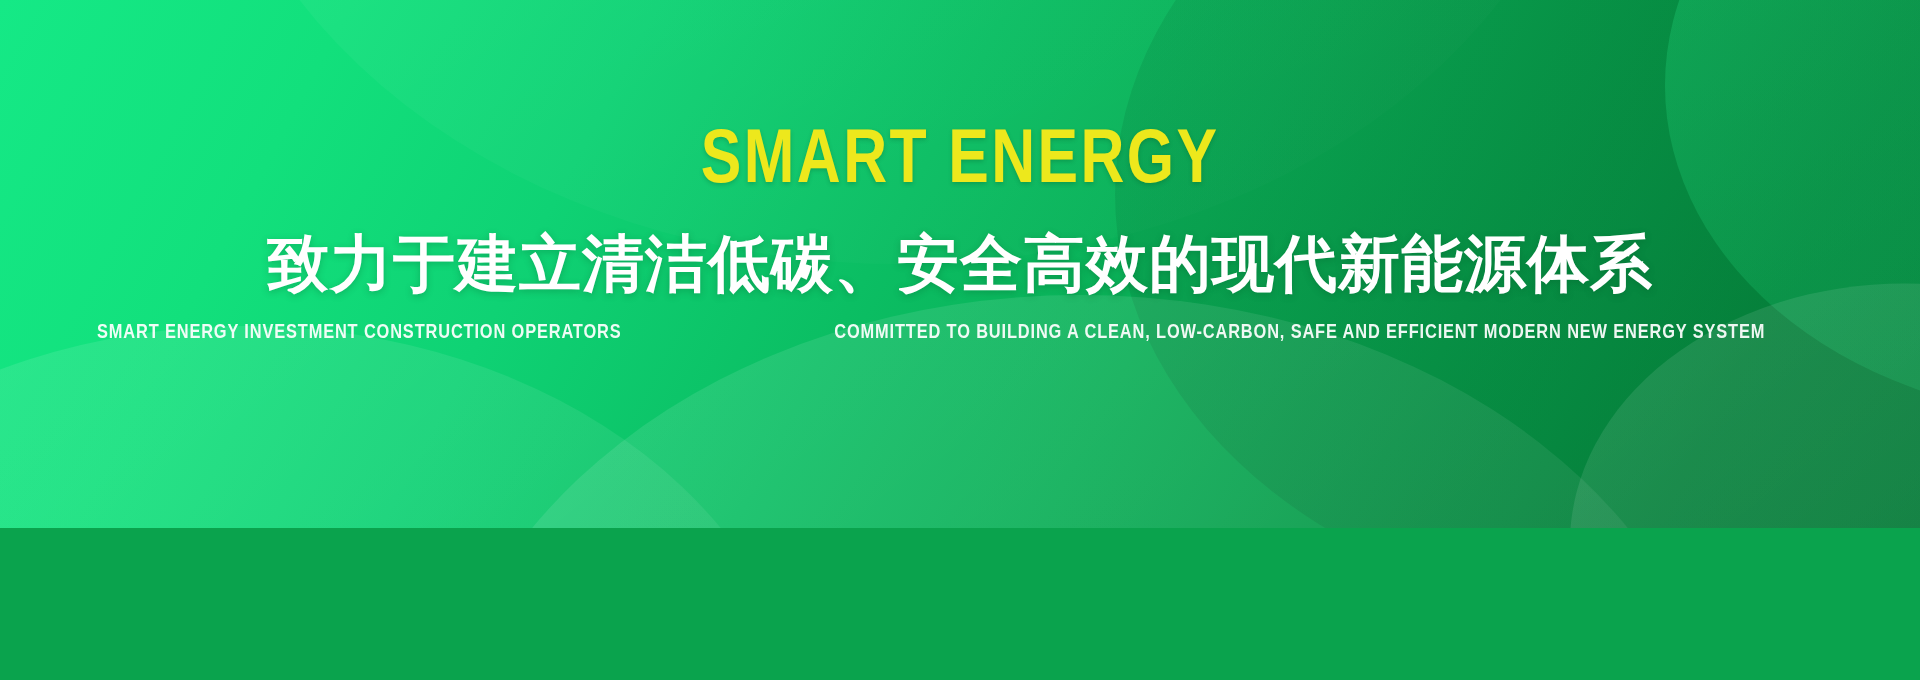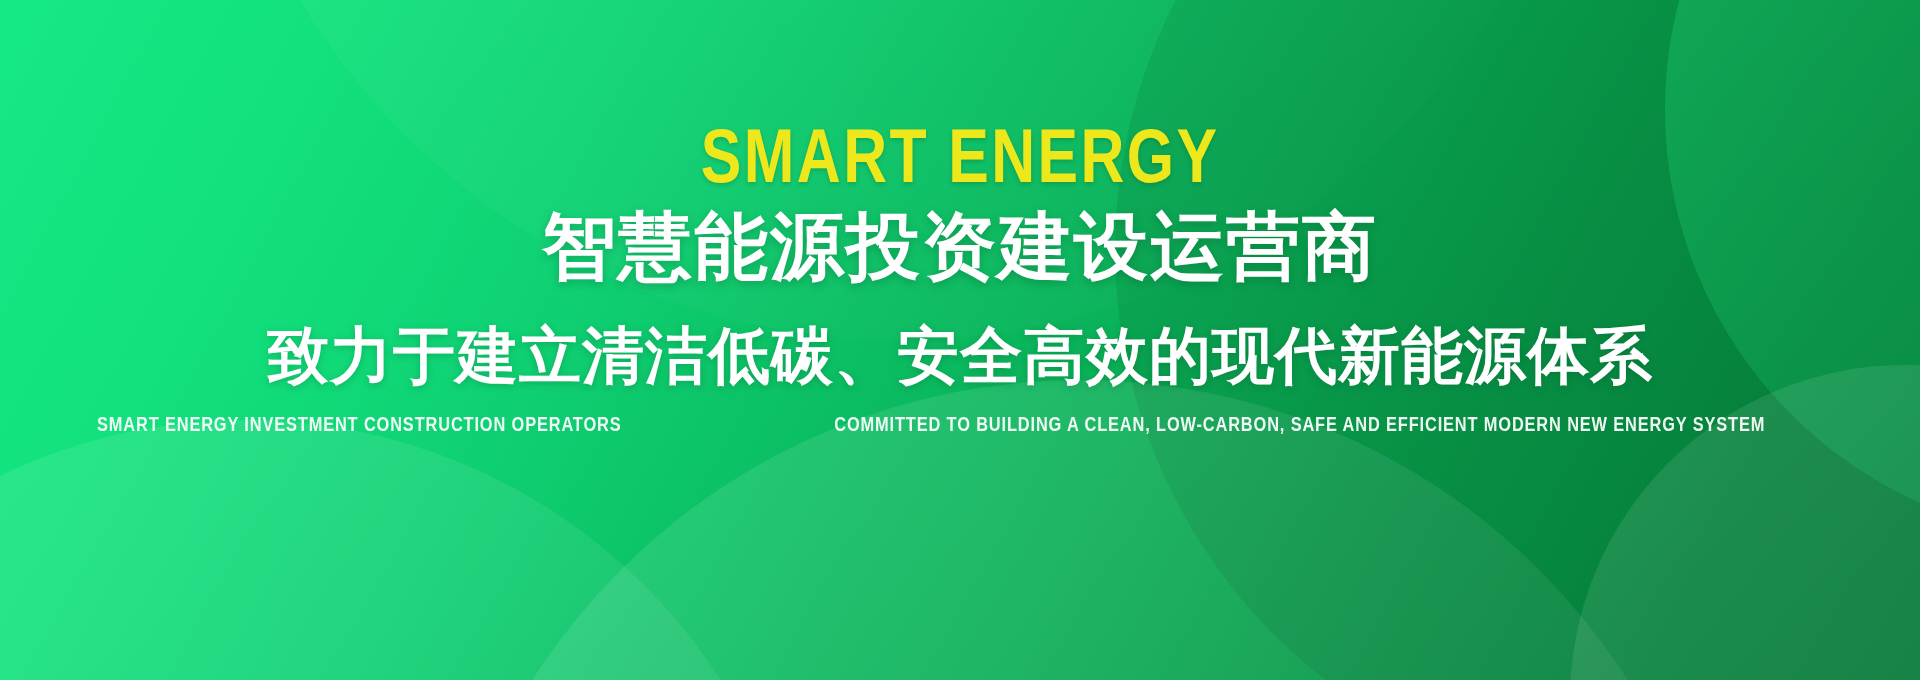--- a/index.html
+++ b/index.html
@@ -10,21 +10,21 @@
     height:680px;
     overflow:hidden;
     background:#0aa34d;
     font-family:"Liberation Sans", sans-serif;
   }
 
   
   .banner{
     position:relative;
     width:1920px;
-    height:680px;
+    height:528px;
     overflow:hidden;
     background:linear-gradient(118deg,
         #15E986 0%,
         #12E07C 16%,
         #0FD274 30%,
         #0BBE63 46%,
         #0AAE56 60%,
         #089B4A 74%,
         #068A3F 88%,
         #05833B 100%);
@@ -147,21 +147,20 @@
 
     <circle cx="245" cy="985" r="565" fill="url(#gLight)"></circle>
 
     <circle cx="1905" cy="700" r="335" fill="url(#gLight)"></circle>
   </svg>
 
   <div class="content">
 
     <div class="eyebrow">SMART ENERGY</div>
 
-    <h1 class="headline">智慧能源投资建设运营商</h1>
 
     <h2 class="subhead">致力于建立清洁低碳、安全高效的现代新能源体系</h2>
 
     <div class="en-lines">
       <div class="en-line">SMART ENERGY INVESTMENT CONSTRUCTION OPERATORS</div>
       <div class="en-line small">COMMITTED TO BUILDING A CLEAN, LOW-CARBON, SAFE AND EFFICIENT MODERN NEW ENERGY SYSTEM</div>
     </div>
 
   </div>
 </div>

